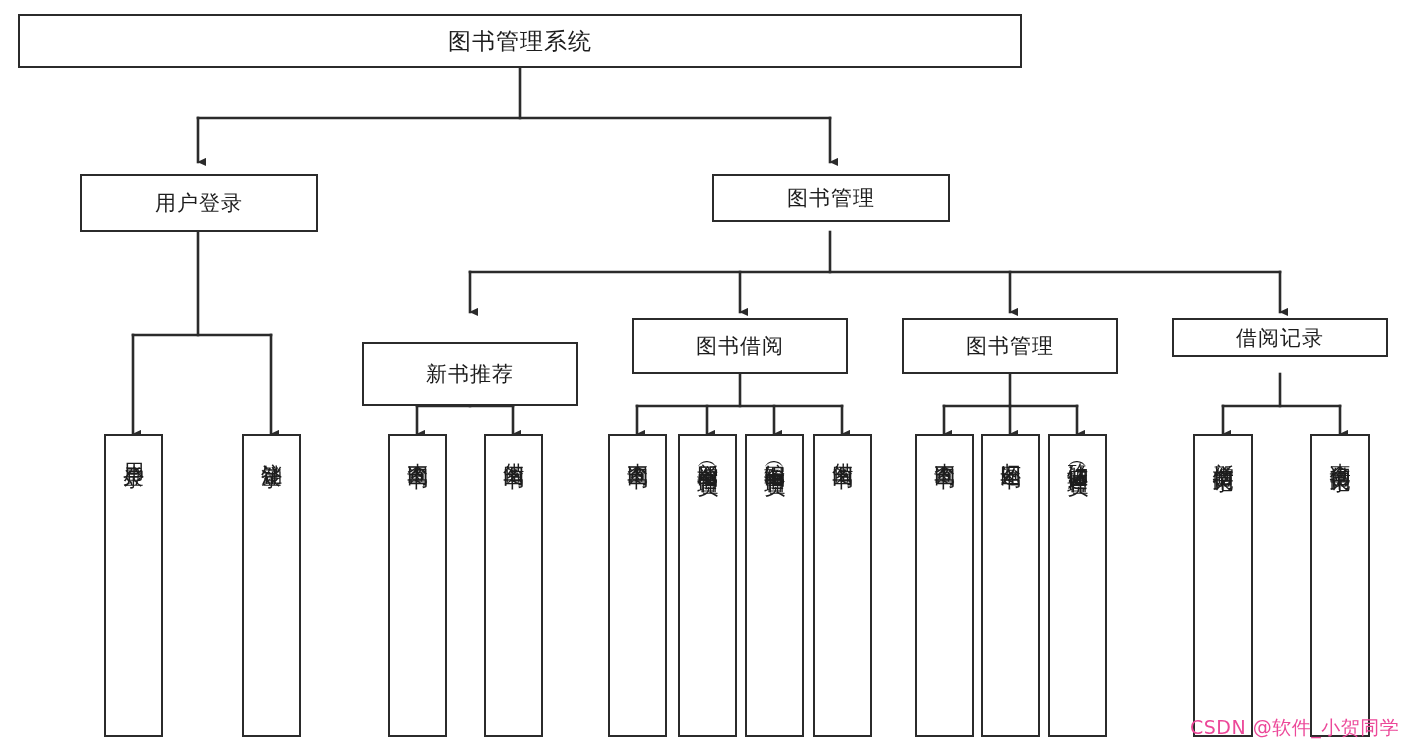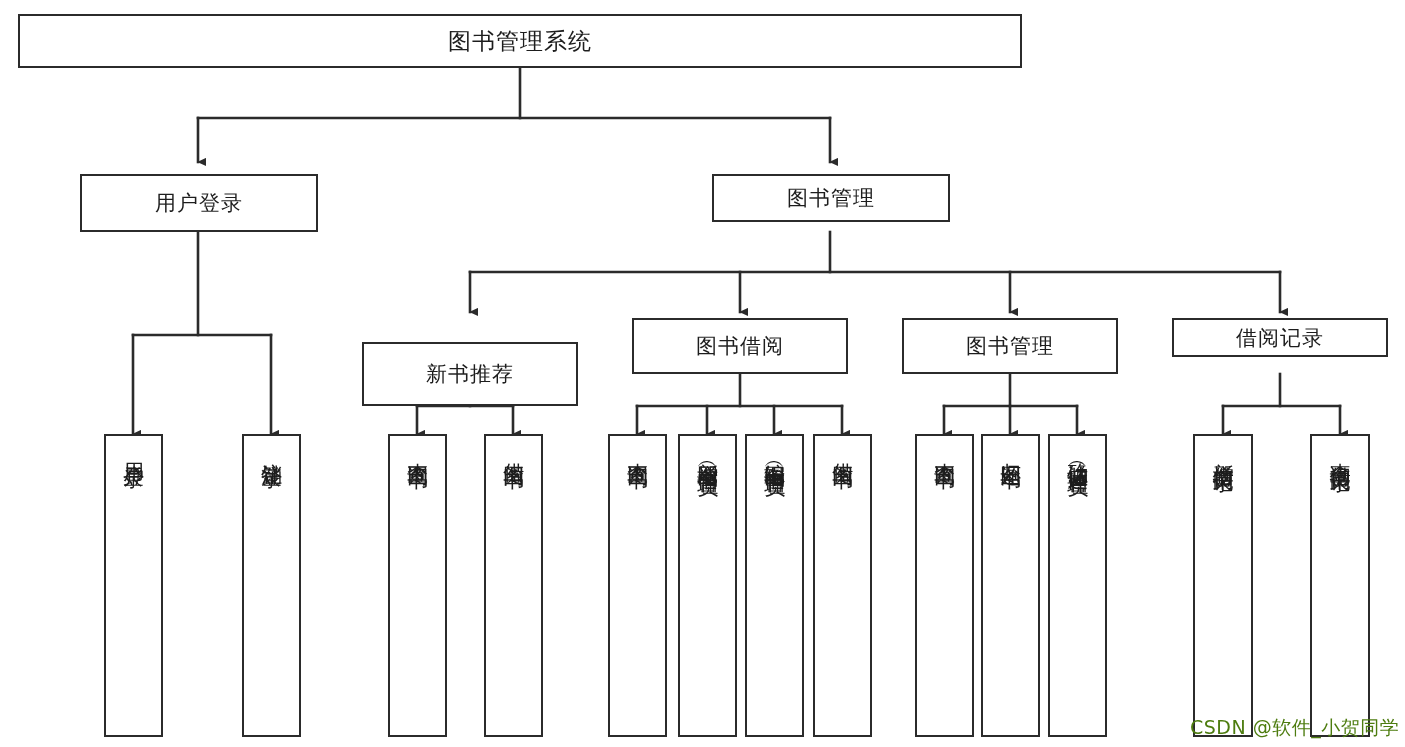--- a/index.html
+++ b/index.html
@@ -54,21 +54,21 @@
     display:block;
   }
   .node.leaf.tall .vtext{
     font-size:21px;
   }
   .watermark{
     position:absolute;
     left:1190px;
     top:715px;
     font-size:19px;
-    color:#4d7c0f;
+    color:#ec4899;
     white-space:nowrap;
     z-index:3;
     letter-spacing:0.5px;
   }
 </style>
 </head>
 <body>
 
 <div id="canvas">
 

